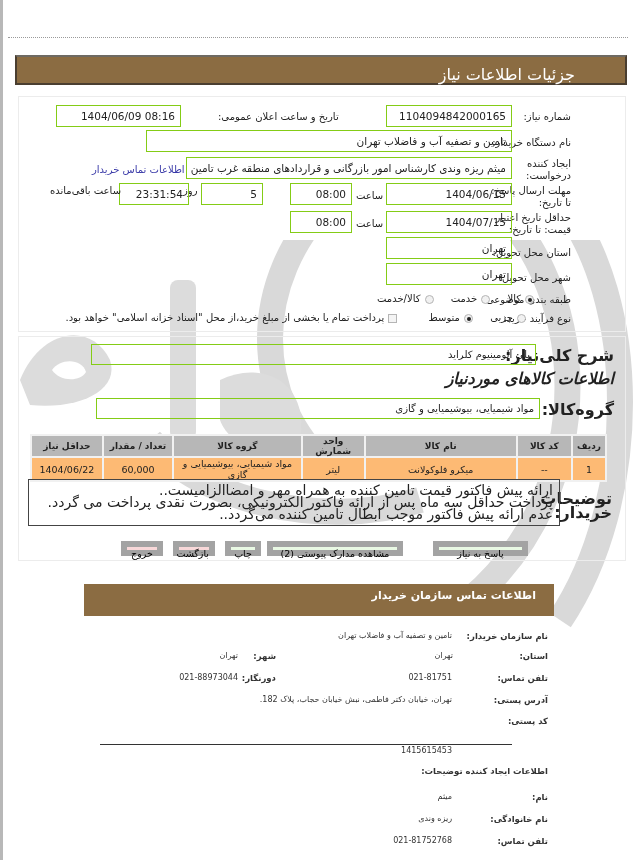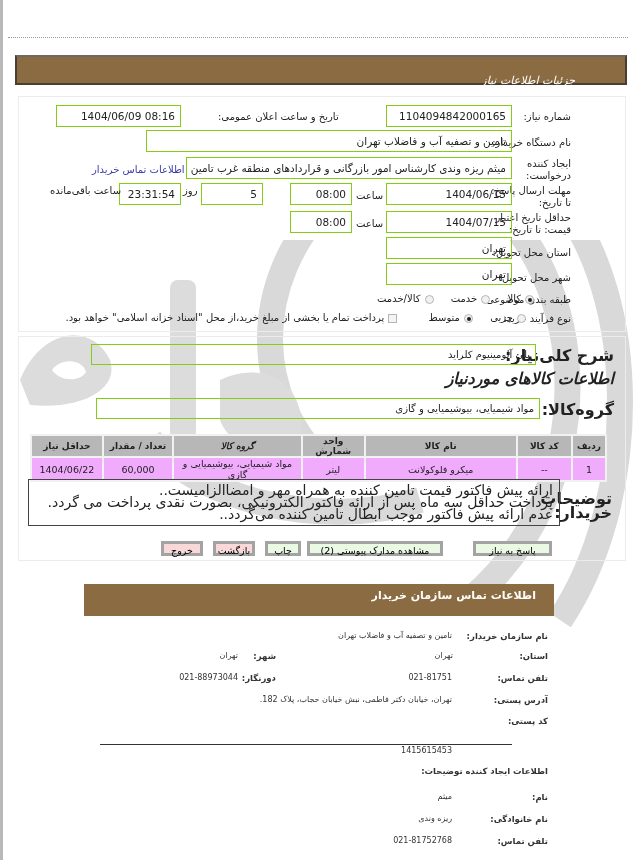--- a/index.html
+++ b/index.html
@@ -2,39 +2,39 @@
 <html><head>
 <meta charset="utf-8">
 <style>
   * { box-sizing: border-box; margin: 0; padding: 0; }
   html, body { width: 634px; height: 860px; overflow: hidden; background: #ffffff; }
   body { font-family: "DejaVu Sans", sans-serif; font-size: 10px; color: #222; position: relative; direction: rtl; }
   .leftbar { position: absolute; left: 0; top: 0; width: 3px; height: 860px; background: #b8b8b8; }
   .dotline { position: absolute; left: 8px; right: 6px; top: 37px; border-top: 1px dotted #9a9a9a; }
   .watermark { position: absolute; left: 0; top: 240px; width: 634px; height: 400px; pointer-events: none; z-index: 0; }
   .header-bar { position: absolute; left: 15px; top: 55px; width: 612px; height: 30px; background: #8b6c42; border: 2px solid #4a3e30; border-top-color: #6e6a63; }
-  .header-bar span { position: absolute; right: 50px; top: 17px; color: #fff; font-size: 11px; font-style: italic; }
+  .header-bar span { position: absolute; right: 50px; top: 8px; color: #fff; font-size: 16px; }
   .panel { position: absolute; left: 18px; top: 96px; width: 608px; height: 236px; border: 1px solid #ececec; z-index: 1; }
   .lbl { position: absolute; font-size: 10px; color: #222; white-space: nowrap; z-index: 2; line-height: 12px; }
   .box { position: absolute; border: 1px solid #84cc16; background: transparent; font-size: 10.5px; height: 22px; line-height: 20px; padding: 0 5px; white-space: nowrap; overflow: hidden; z-index: 2; }
   .box.ltr { direction: ltr; text-align: right; }
   .link { color: #3a3aa8; }
   .radio { display: inline-block; width: 9px; height: 9px; border-radius: 50%; border: 1px solid #b5b5b5; background: #f1f1f1; vertical-align: middle; position: relative; }
   .radio.on::after { content: ""; position: absolute; left: 2px; top: 2px; width: 4px; height: 4px; border-radius: 50%; background: #222; }
   .chk { display: inline-block; width: 9px; height: 9px; border: 1px solid #b5b5b5; background: #f4f4f4; vertical-align: middle; }
   .radgrp { position: absolute; z-index: 2; font-size: 10px; white-space: nowrap; }
   .radgrp .opt { margin-left: 14px; }
   .radgrp .opt .radio, .radgrp .opt .chk { margin-left: 4px; }
   .section2 { position: absolute; left: 18px; top: 336px; width: 608px; height: 225px; border: 1px solid #ececec; z-index: 1; }
   .bold { font-weight: bold; font-size: 16px; }
   table.items { position: absolute; left: 30px; top: 434px; width: 577px; border-collapse: separate; border-spacing: 2px; z-index: 2; font-size: 9.5px; background: #f1f1f1; }
   table.items th { background: #b7b7b7; color: #222; font-weight: bold; height: 18px; padding: 0 4px; font-size: 9px; }
-  table.items td { background: #f0abfc; height: 18px; text-align: center; padding: 0 4px; margin-top: 32px; }
+  table.items td { background: #fdba74; height: 18px; text-align: center; padding: 0 4px; margin-top: 32px; }
   .notes { position: absolute; left: 28px; top: 479px; width: 532px; height: 47px; border: 1px solid #444; z-index: 2; padding: 4px 6px; font-size: 14px; line-height: 12px; }
-  .btn { position: absolute; top: 541px; height: 15px; border: 3px solid #a3a3a3; font-size: 9.5px; line-height: 13px; text-align: center; z-index: 2; font-family: "DejaVu Sans", sans-serif; cursor: pointer; margin-left: 40px; }
+  .btn { position: absolute; top: 541px; height: 15px; border: 6px solid #a3a3a3; font-size: 9.5px; line-height: 13px; text-align: center; z-index: 2; font-family: "DejaVu Sans", sans-serif; cursor: pointer; }
   .btn.green { background: #e9f9e4; }
   .btn.red { background: #f8d8d9; }
   .contact-bar { position: absolute; left: 84px; top: 584px; width: 470px; height: 32px; background: #8b6c42; z-index: 2; }
   .contact-bar span { position: absolute; right: 18px; top: 5px; color: #fff; font-weight: bold; font-size: 11px; }
   .clbl { position: absolute; font-size: 8.5px; font-weight: bold; color: #333; white-space: nowrap; z-index: 2; }
   .cval { position: absolute; font-size: 8px; color: #333; white-space: nowrap; z-index: 2; }
   .hr { position: absolute; left: 100px; top: 744px; width: 412px; border-top: 1px solid #333; z-index: 2; }
 </style>
 </head>
 <body>
@@ -74,21 +74,21 @@
 <div class="lbl" style="right:63px; top:158px; width:60px; white-space:normal; text-align:right;">ایجاد کننده درخواست:</div>
 <div class="box" style="left:186px; top:157px; width:326px;">میثم ریزه وندی کارشناس امور بازرگانی و قراردادهای منطقه غرب تامین و تصفیه آب و فاضلاب تهران</div>
 <div class="lbl link" style="left:92px; top:164px;">اطلاعات تماس خریدار</div>
 
 <div class="lbl" style="right:63px; top:185px; width:80px; white-space:normal; text-align:right;">مهلت ارسال پاسخ: تا تاریخ:</div>
 <div class="box ltr" style="left:386px; top:183px; width:126px;">1404/06/15</div>
 <div class="lbl" style="left:356px; top:190px;">ساعت</div>
 <div class="box ltr" style="left:290px; top:183px; width:62px;">08:00</div>
 <div class="lbl" style="left:183px; top:185px;">روز</div>
 <div class="box ltr" style="left:201px; top:183px; width:62px;">5</div>
-<div class="box ltr" style="left:119px; top:183px; width:62px;">23:31:54</div>
+<div class="box ltr" style="left:119px; top:183px; width:70px;">23:31:54</div>
 <div class="lbl" style="left:50px; top:185px;">ساعت باقی‌مانده</div>
 
 <div class="lbl" style="right:63px; top:212px; width:80px; white-space:normal; text-align:right;">حداقل تاریخ اعتبار قیمت: تا تاریخ:</div>
 <div class="box ltr" style="left:386px; top:211px; width:126px;">1404/07/15</div>
 <div class="lbl" style="left:356px; top:218px;">ساعت</div>
 <div class="box ltr" style="left:290px; top:211px; width:62px;">08:00</div>
 
 <div class="lbl" style="right:63px; top:247px;">استان محل تحویل:</div>
 <div class="box" style="left:386px; top:237px; width:126px;">تهران</div>
 
@@ -116,21 +116,21 @@
 <div class="lbl bold" style="right:20px; top:404px;">گروه‌کالا:</div>
 <div class="box" style="left:96px; top:398px; width:444px; height:21px; line-height:19px; font-size:10px;">مواد شیمیایی، بیوشیمیایی و گازی</div>
 
 <table class="items">
   <thead>
     <tr>
       <th style="width:22px;">ردیف</th>
       <th style="width:55px;">کد کالا</th>
       <th style="width:155px;">نام کالا</th>
       <th style="width:62px;">واحد شمارش</th>
-      <th style="width:130px;font-style:italic;">گروه کالا</th>
+      <th style="width:130px;">گروه کالا</th>
       <th style="width:70px;">تعداد / مقدار</th>
       <th style="width:70px;">حداقل نیاز</th>
     </tr>
   </thead>
   <tbody>
     <tr>
       <td>1</td>
       <td>--</td>
       <td>میکرو فلوکولانت</td>
       <td>لیتر</td>
@@ -141,21 +141,21 @@
   </tbody>
 </table>
 
 <div class="lbl bold" style="right:22px; top:492px; width:44px; white-space:normal; text-align:right; line-height:14px;">توضیحات خریدار:</div>
 <div class="notes">
   <div>ارائه پیش فاکتور قیمت تامین کننده به همراه مهر و امضاالزامیست..</div>
   <div>پرداخت حداقل سه ماه پس از ارائه فاکتور الکترونیکی، بصورت نقدی پرداخت می گردد.</div>
   <div>عدم ارائه پیش فاکتور موجب ابطال تامین کننده می‌گردد..</div>
 </div>
 
-<button class="btn green" style="left:433px; width:79px;">پاسخ به نیاز</button>
+<button class="btn green" style="left:433px; width:95px;">پاسخ به نیاز</button>
 <button class="btn green" style="left:267px; width:136px;">مشاهده مدارک پیوستی (2)</button>
 <button class="btn green" style="left:225px; width:36px;">چاپ</button>
 <button class="btn red" style="left:173px; width:42px;">بازگشت</button>
 <button class="btn red" style="left:121px; width:42px;">خروج</button>
 
 <div class="contact-bar">
   <span>اطلاعات تماس سازمان خریدار</span>
 </div>
 
 <div class="clbl" style="right:86px; top:631px;">نام سازمان خریدار:</div>

